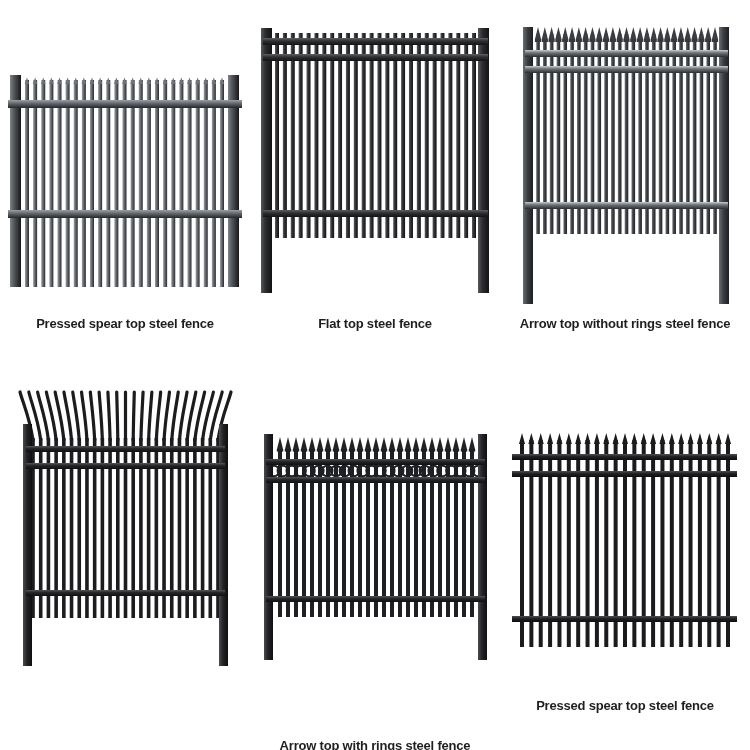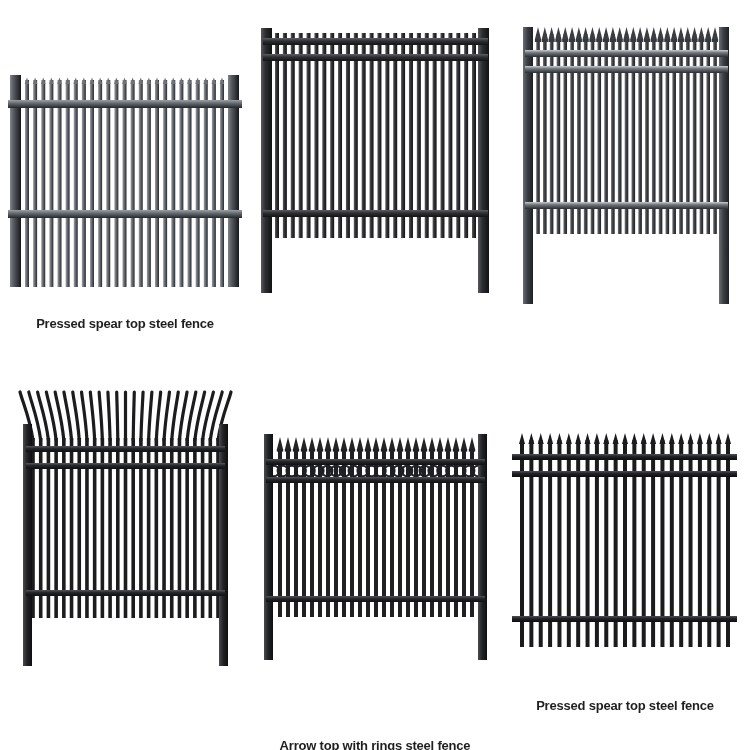--- a/index.html
+++ b/index.html
@@ -181,20 +181,21 @@
             <rect x="222" y="21" width="4" height="205" fill="url(#g2pick)"></rect>
           </g>
         <rect x="11" y="16" width="11" height="265" fill="url(#g2post)"></rect>
         <rect x="228" y="16" width="11" height="265" fill="url(#g2post)"></rect>
         <rect x="13" y="26" width="225" height="7" fill="url(#g2rail)"></rect>
         <rect x="13" y="42" width="225" height="7" fill="url(#g2rail)"></rect>
         <rect x="13" y="198" width="225" height="7" fill="url(#g2rail)"></rect>
       </svg>
     </div>
   </div>
+  <div class="fence-label" style="left:250px;top:316px;width:250px;">Flat top steel fence</div>
 
   <div class="fence-cell" style="left:505px;top:12px;width:245px;height:292px;">
     <div class="fence-art">
       <svg viewBox="0 0 245 292" preserveAspectRatio="none" aria-hidden="true">
         <defs>
           <linearGradient id="g3post" x1="0" y1="0" x2="1" y2="0">
             <stop offset="0%" stop-color="#6a6d72"></stop>
             <stop offset="45%" stop-color="#3b3e43"></stop>
             <stop offset="100%" stop-color="#1d1f22"></stop>
           </linearGradient>
@@ -293,20 +294,21 @@
             <rect x="206.9" y="27" width="6.2" height="3" fill="#35383c"></rect>
           </g>
         <rect x="18" y="15" width="10" height="278" fill="url(#g3post)"></rect>
         <rect x="214" y="15" width="10" height="278" fill="url(#g3post)"></rect>
         <rect x="20" y="38" width="203" height="7" fill="url(#g3rail)"></rect>
         <rect x="20" y="54" width="203" height="7" fill="url(#g3rail)"></rect>
         <rect x="20" y="190" width="203" height="7" fill="url(#g3rail)"></rect>
       </svg>
     </div>
   </div>
+  <div class="fence-label" style="left:500px;top:316px;width:250px;">Arrow top without rings steel fence</div>
 
   <div class="fence-cell" style="left:0px;top:378px;width:250px;height:290px;">
     <div class="fence-art">
       <svg viewBox="0 0 250 290" preserveAspectRatio="none" aria-hidden="true">
         <defs>
           <linearGradient id="g4post" x1="0" y1="0" x2="1" y2="0">
             <stop offset="0%" stop-color="#4b4c50"></stop>
             <stop offset="45%" stop-color="#232326"></stop>
             <stop offset="100%" stop-color="#0e0e10"></stop>
           </linearGradient>

